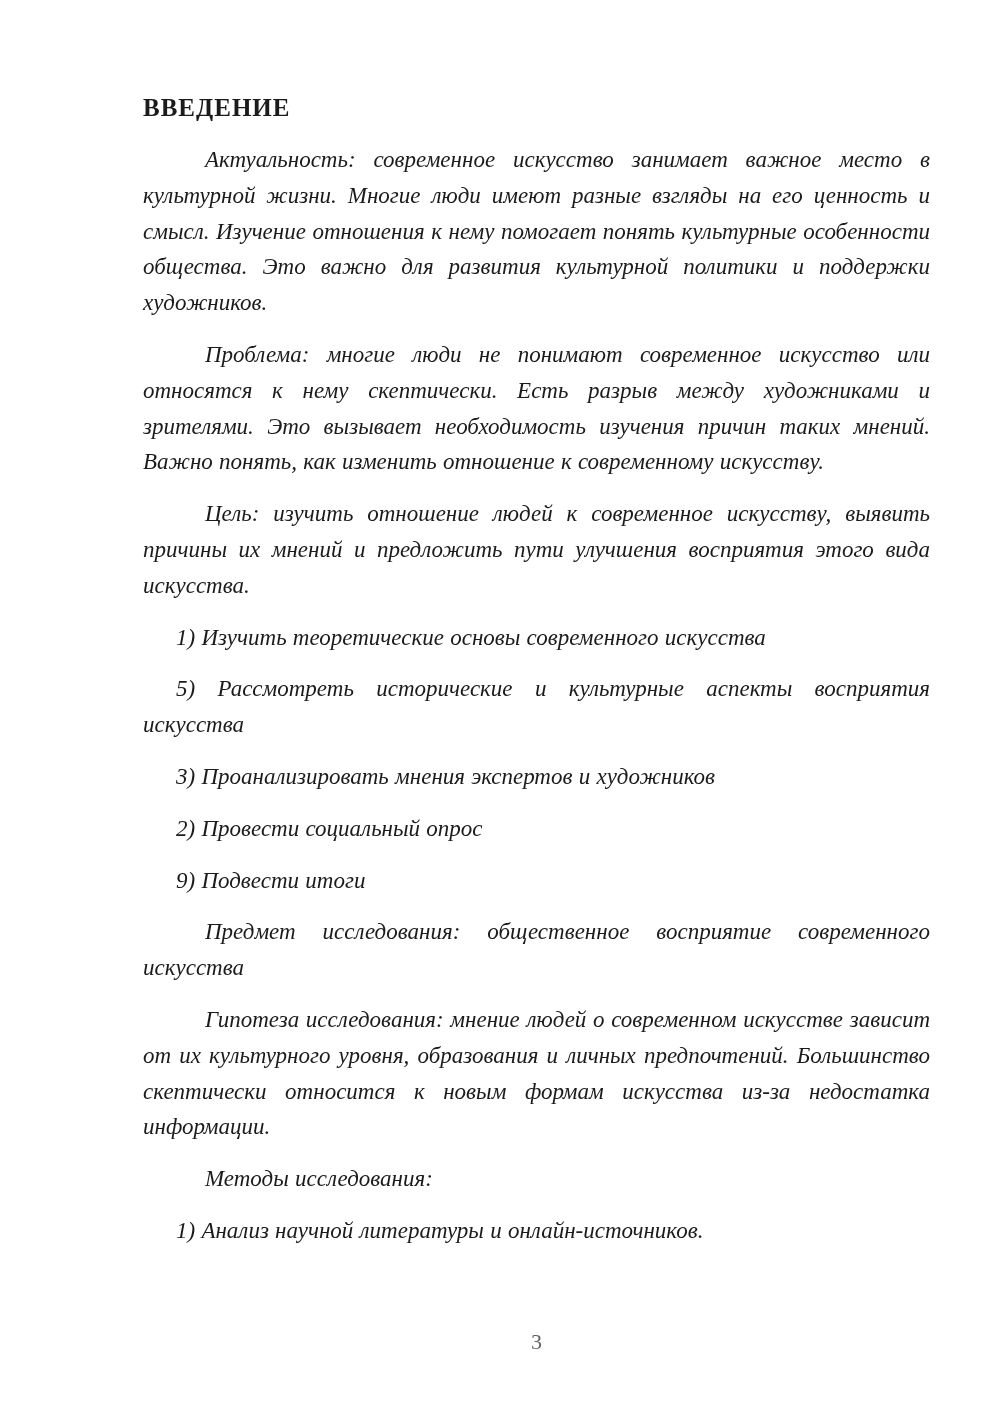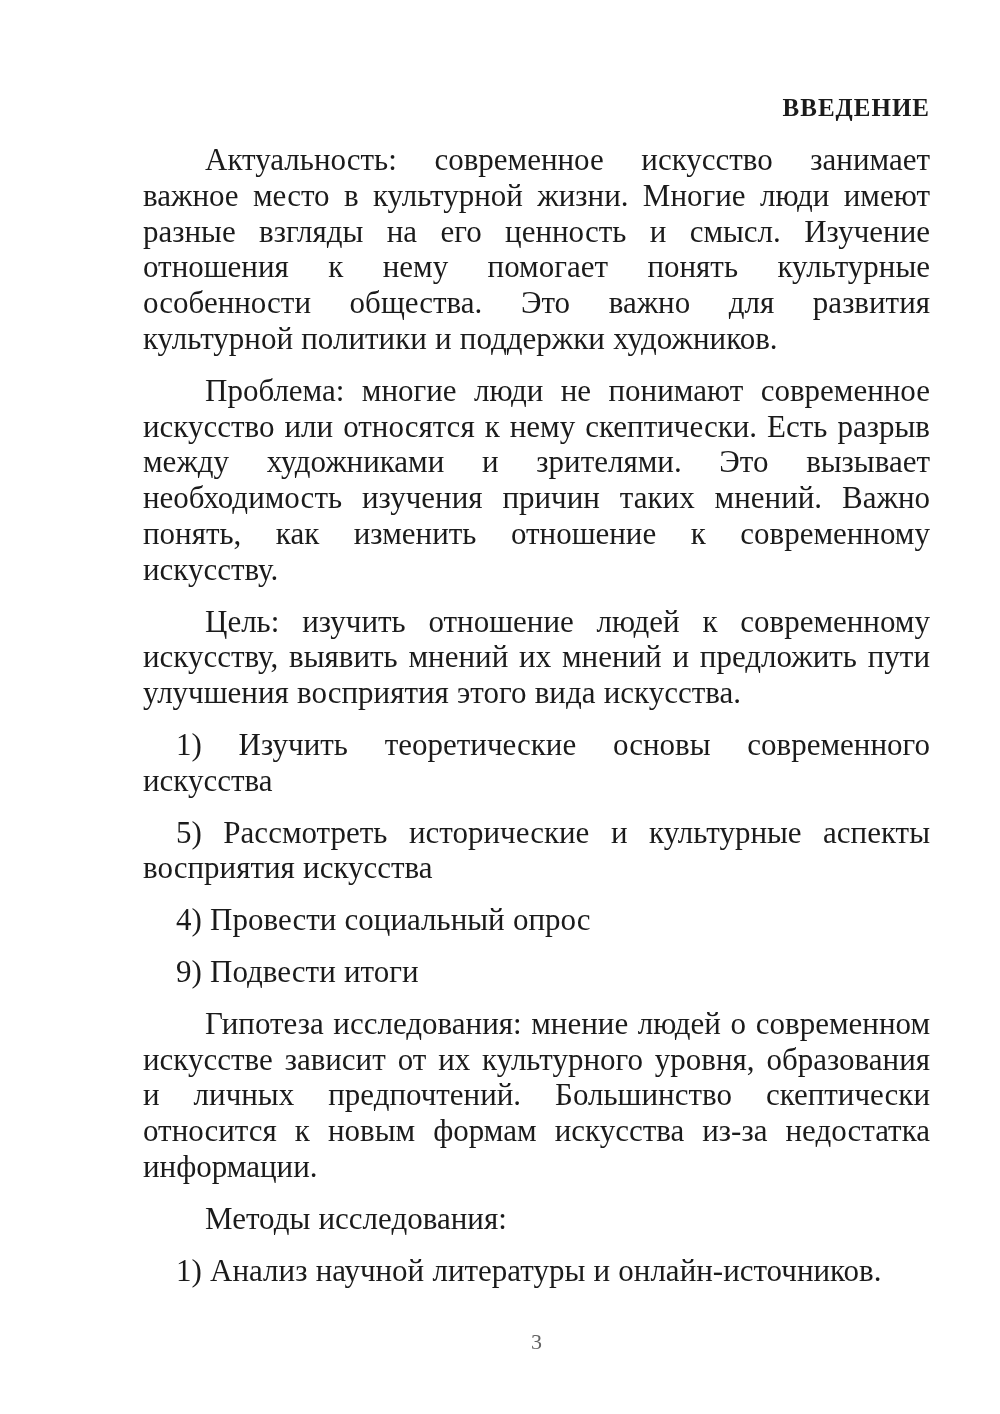--- a/index.html
+++ b/index.html
@@ -27,29 +27,30 @@
     position: absolute;
     left: 143px;
     top: 90px;
     width: 787px;
   }
   .doc-title {
     margin: 0 0 15px 0;
     font-size: 25px;
     font-weight: bold;
     line-height: 36px;
-    text-align: right;
+    text-align: left;
     letter-spacing: 1px;
   }
   .para, .list-item {
     margin: 16px 0 10px 0;
-    font-size: 31px;
+    font-size: 23px;
     line-height: 35.8px;
     text-align: justify;
     word-spacing: 0.5px;
+    font-style: italic;
   }
   .para { text-indent: 62px; }
   .list-item { text-indent: 33px; }
   .page-number {
     position: absolute;
     top: 1324px;
     left: 143px;
     width: 787px;
     text-align: center;
     font-size: 22px;
@@ -59,27 +60,29 @@
 </style>
 </head>
 <body>
 
 <div class="page">
   <div class="content">
     <h1 class="doc-title">ВВЕДЕНИЕ</h1>
 
     <p class="para">Актуальность: современное искусство занимает важное место в культурной жизни. Многие люди имеют разные взгляды на его ценность и смысл. Изучение отношения к нему помогает понять культурные особенности общества. Это важно для развития культурной политики и поддержки художников.</p>
     <p class="para">Проблема: многие люди не понимают современное искусство или относятся к нему скептически. Есть разрыв между художниками и зрителями. Это вызывает необходимость изучения причин таких мнений. Важно понять, как изменить отношение к современному искусству.</p>
-    <p class="para">Цель: изучить отношение людей к современному искусству, выявить мнений их мнений и предложить пути улучшения восприятия этого вида искусства.</p>
+    <p class="para">Цель: изучить отношение людей к современное искусству, выявить причины их мнений и предложить пути улучшения восприятия этого вида искусства.</p>
 
     <p class="list-item">1) Изучить теоретические основы современного искусства</p>
     <p class="list-item">5) Рассмотреть исторические и культурные аспекты восприятия искусства</p>
-    <p class="list-item">4) Провести социальный опрос</p>
+    <p class="list-item">3) Проанализировать мнения экспертов и художников</p>
+    <p class="list-item">2) Провести социальный опрос</p>
     <p class="list-item">9) Подвести итоги</p>
 
+    <p class="para">Предмет исследования: общественное восприятие современного искусства</p>
     <p class="para">Гипотеза исследования: мнение людей о современном искусстве зависит от их культурного уровня, образования и личных предпочтений. Большинство скептически относится к новым формам искусства из-за недостатка информации.</p>
     <p class="para">Методы исследования:</p>
 
     <p class="list-item">1) Анализ научной литературы и онлайн-источников.</p>
   </div>
 
   <div class="page-number">3</div>
 </div>
 
 </body></html>

